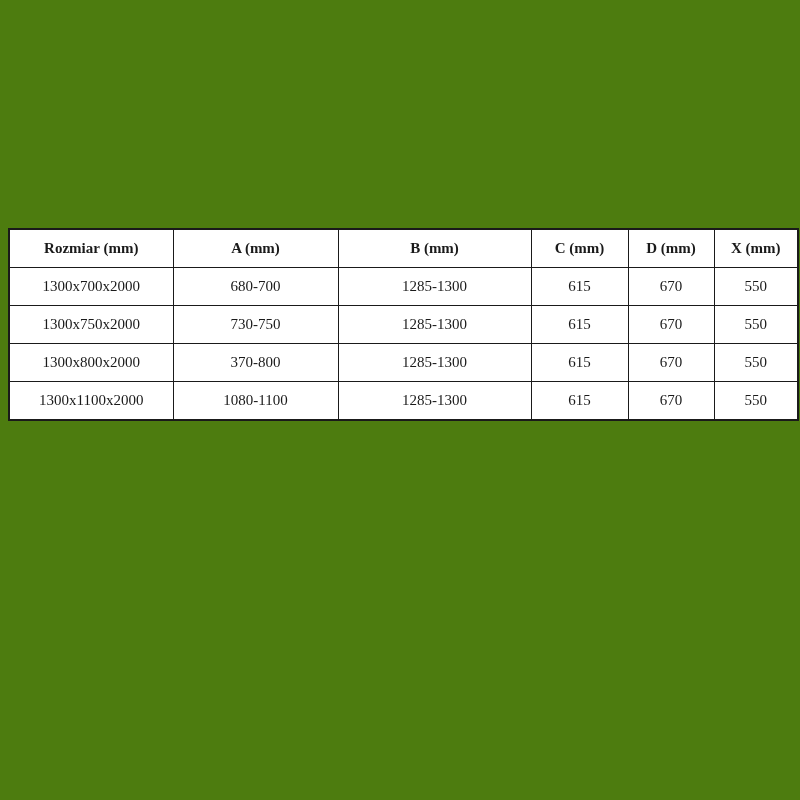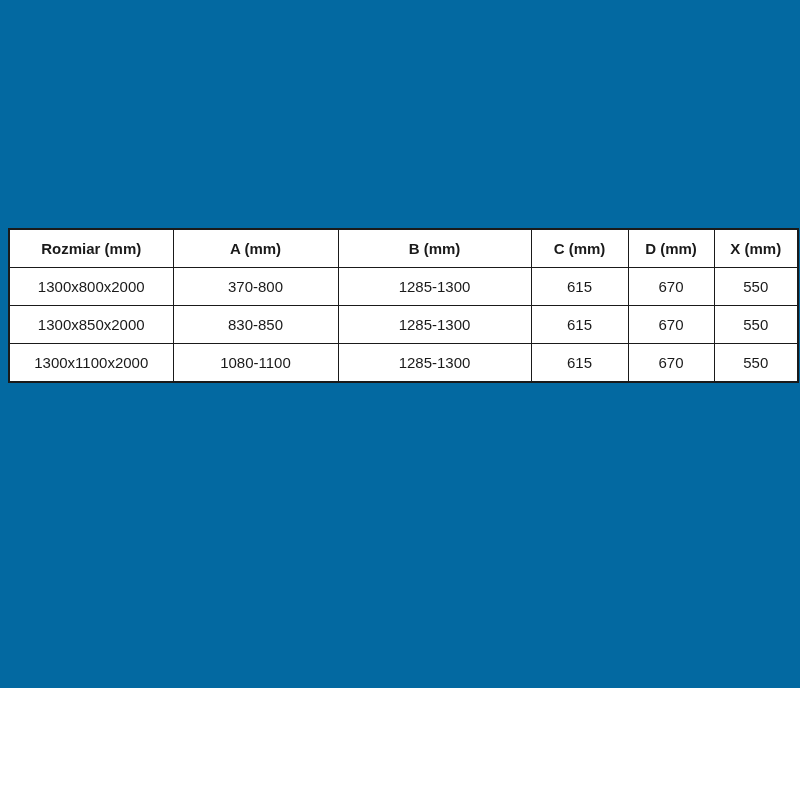--- a/index.html
+++ b/index.html
@@ -6,22 +6,23 @@
     margin: 0;
     padding: 0;
     width: 800px;
     height: 800px;
     background: #ffffff;
     font-family: "Liberation Sans", sans-serif;
   }
   .page {
     position: relative;
     width: 800px;
-    height: 688px;
-    background: #0369a1;
+    height: 800px;
+    background: #4d7c0f;
+    font-family: Liberation Serif, serif;
   }
   .spec-table-wrap {
     position: absolute;
     left: 8px;
     top: 228px;
     width: 789px;
   }
   table.spec-table {
     border-collapse: collapse;
     width: 789px;
@@ -71,30 +72,38 @@
           <th>Rozmiar (mm)</th>
           <th>A (mm)</th>
           <th>B (mm)</th>
           <th>C (mm)</th>
           <th>D (mm)</th>
           <th>X (mm)</th>
         </tr>
       </thead>
       <tbody>
         <tr>
-          <td>1300x800x2000</td>
-          <td>370-800</td>
+          <td>1300x700x2000</td>
+          <td>680-700</td>
           <td>1285-1300</td>
           <td>615</td>
           <td>670</td>
           <td>550</td>
         </tr>
         <tr>
-          <td>1300x850x2000</td>
-          <td>830-850</td>
+          <td>1300x750x2000</td>
+          <td>730-750</td>
+          <td>1285-1300</td>
+          <td>615</td>
+          <td>670</td>
+          <td>550</td>
+        </tr>
+        <tr>
+          <td>1300x800x2000</td>
+          <td>370-800</td>
           <td>1285-1300</td>
           <td>615</td>
           <td>670</td>
           <td>550</td>
         </tr>
         <tr>
           <td>1300x1100x2000</td>
           <td>1080-1100</td>
           <td>1285-1300</td>
           <td>615</td>

